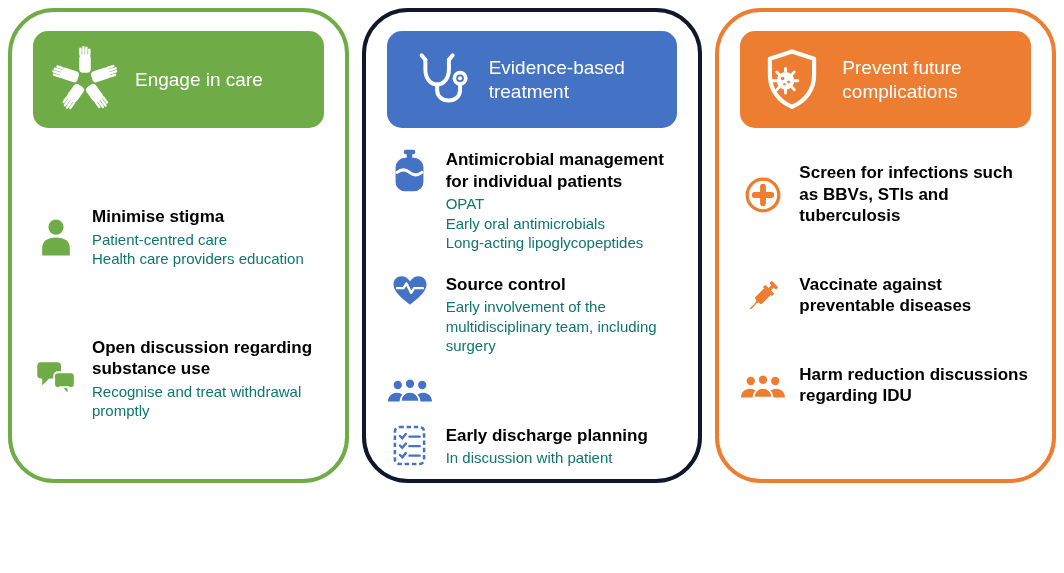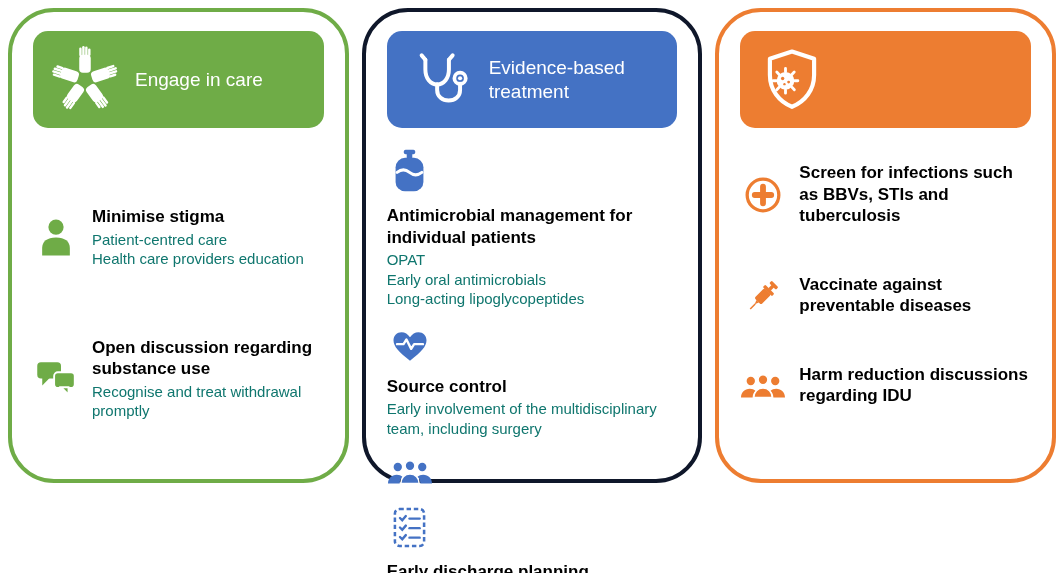--- a/index.html
+++ b/index.html
@@ -23,21 +23,21 @@
   .hdr-icon { width: 76px; flex-shrink: 0; display: flex; align-items: center; justify-content: center; }
   .hdr-title { color: #fff; font-size: 19px; font-weight: 400; line-height: 1.25; margin: 0; }
 
   .body { display: flex; flex-direction: column; }
   .body-green  { padding-top: 78px; gap: 68px; }
   .body-blue   { padding-top: 21px; gap: 21px; }
   .body-orange { padding-top: 34px; gap: 45px; }
 
   .item { display: flex; gap: 13px; }
   .body-green .item, .body-orange .item { align-items: center; }
-  .body-blue .item { align-items: flex-start; flex-direction: column; }
+  .body-blue .item { align-items: flex-start; }
   .it-icon { width: 46px; flex-shrink: 0; display: flex; justify-content: center; }
   .col-green  .it-icon { color: #6FAC47; }
   .col-blue   .it-icon { color: #4472C4; }
   .col-orange .it-icon { color: #ED7D31; }
   .it-text { min-width: 0; }
   .it-title { font-size: 17px; font-weight: 700; color: #000; line-height: 1.27; margin-bottom: 2px; }
   .it-sub   { font-size: 15px; color: #0f766e; line-height: 1.3; }
 </style>
 </head>
 <body>
@@ -218,20 +218,21 @@
           <path d="M23 3.5L40 9v12.5C40 33 33 42 23 46 13 42 6 33 6 21.5V9z" fill="none" stroke="#fff" stroke-width="3.2" stroke-linejoin="round"></path>
           <circle cx="18" cy="26" r="6.8" fill="#fff"></circle>
           <g stroke="#fff" stroke-width="2.2" stroke-linecap="round">
             <path d="M18 16.5v2.5M18 33v2.5M8.5 26H11M25 26h2.5M11.3 19.3l1.8 1.8M23 31l1.8 1.8M24.7 19.3l-1.8 1.8M13.1 31l-1.8 1.8"></path>
           </g>
           <circle cx="15.8" cy="24.2" r="1.3" fill="#ED7D31"></circle>
           <circle cx="20.4" cy="27" r="1.1" fill="#ED7D31"></circle>
           <circle cx="17.2" cy="28.6" r="0.9" fill="#ED7D31"></circle>
         </svg>
       </span>
+      <h2 class="hdr-title">Prevent future complications</h2>
     </header>
 
     <div class="body body-orange">
 
       <div class="item">
         <span class="it-icon">
           <svg viewBox="0 0 30 30" width="38" height="38" aria-hidden="true">
             <circle cx="15" cy="15" r="12.5" fill="none" stroke="currentColor" stroke-width="2.6"></circle>
             <path d="M15 8.5v13M8.5 15h13" stroke="currentColor" stroke-width="4.6" stroke-linecap="round"></path>
           </svg>

